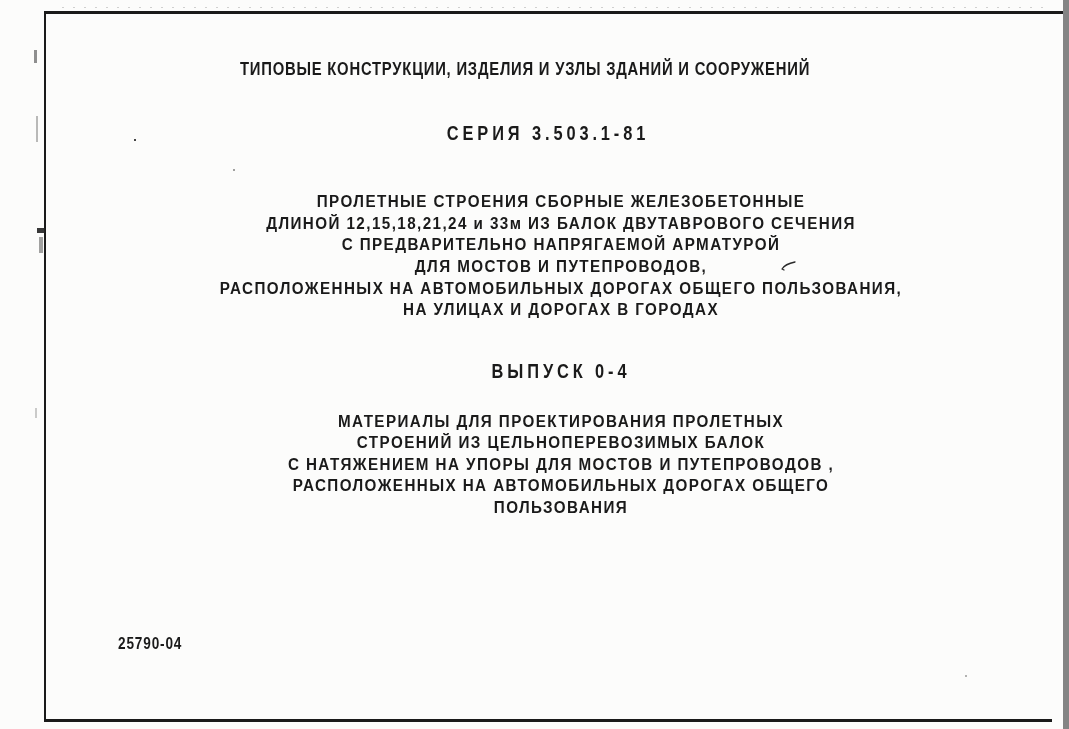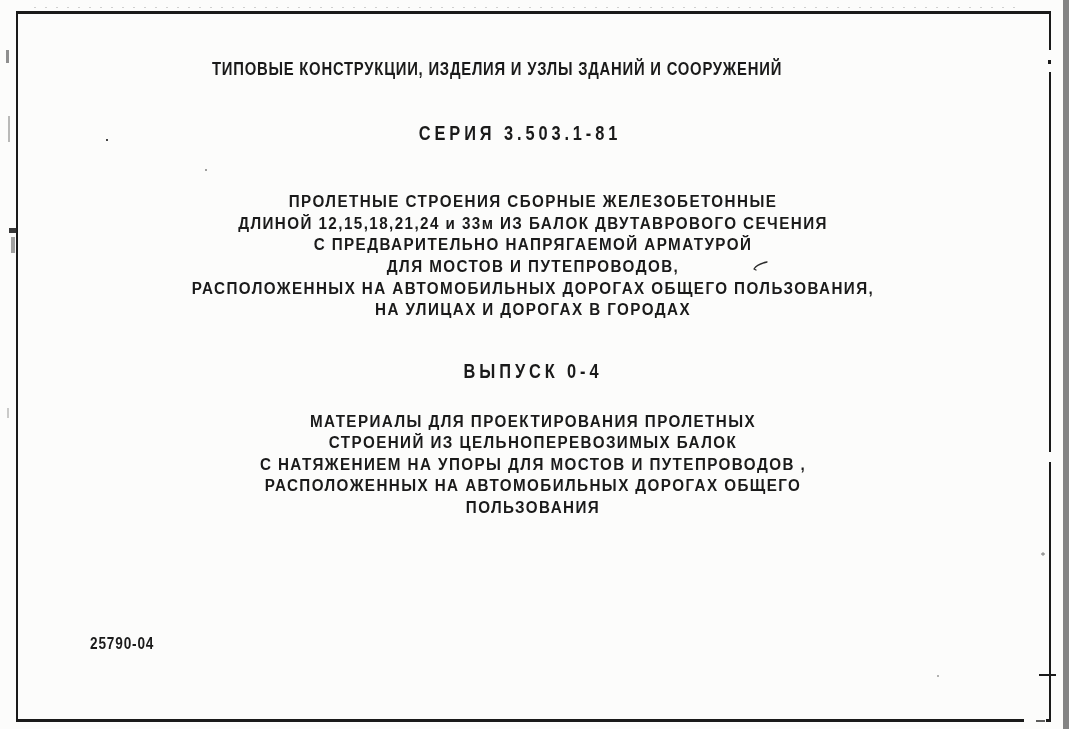--- a/index.html
+++ b/index.html
@@ -11,20 +11,21 @@
   body {
     width: 1069px; height: 729px;
     background: var(--paper);
     font-family: "Liberation Sans", sans-serif;
     position: relative;
     overflow: hidden;
   }
   .page {
     position: absolute; inset: 0;
     background: var(--paper);
+    margin-left: 28px;
   }
   
   .frame {
     position: absolute;
     left: 16px; top: 11px;
     width: 1035px; height: 711px;
     box-sizing: border-box;
     border: 2px solid var(--ink);
     border-top-width: 3px;
     border-bottom-width: 3px;

